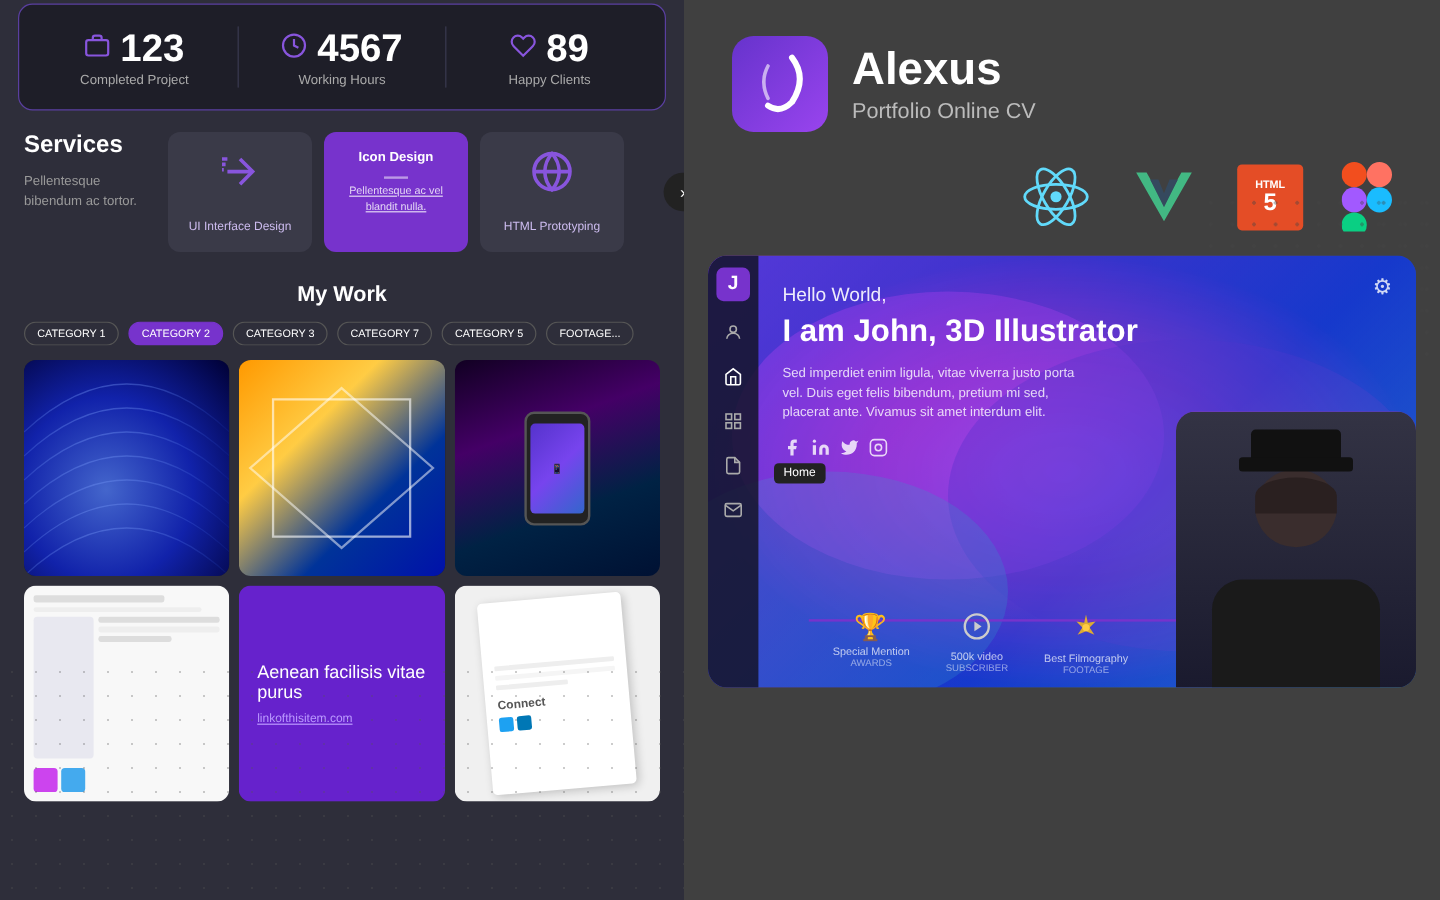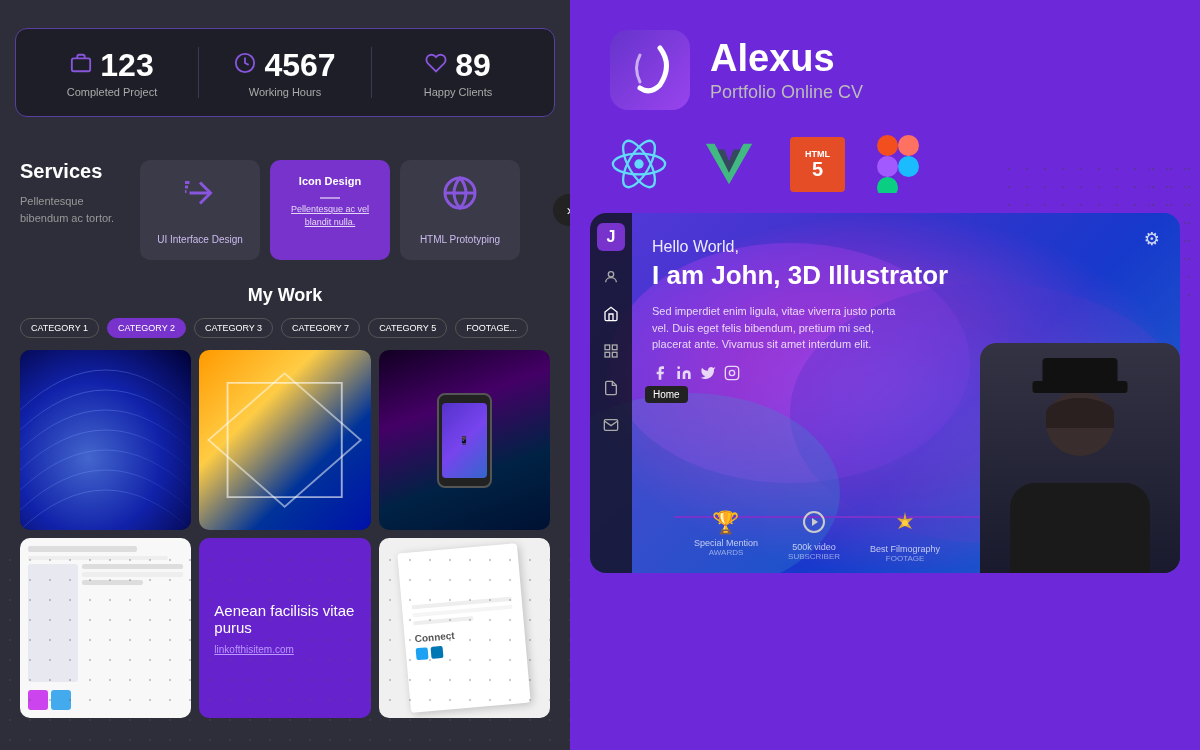--- a/index.html
+++ b/index.html
@@ -17,21 +17,21 @@
       position: absolute;
       left: 0; top: 0;
       width: 570px;
       height: 750px;
       background: #2e2e3a;
       overflow: hidden;
     }
 
     
     .stats-bar {
-      margin: 28px 15px;
+      margin: 3px 15px;
       background: #1e1e28;
       border: 1px solid #5a3fa0;
       border-radius: 12px;
       padding: 18px 40px;
       display: flex;
       align-items: center;
       gap: 30px;
     }
     .stat-item {
       display: flex;
@@ -206,21 +206,21 @@
       pointer-events: none;
     }
 
     
     .right-panel {
       position: absolute;
       left: 570px;
       top: 0;
       width: 630px;
       height: 750px;
-      background: #6d28d9;
+      background: #404040;
     }
 
     
     .branding-area {
       display: flex;
       align-items: center;
       padding: 30px 40px 20px 40px;
       gap: 20px;
     }
     .brand-logo {
@@ -245,21 +245,21 @@
     .brand-subtitle {
       color: #bbbbbb;
       font-size: 18px;
       margin-top: 2px;
     }
 
     
     .tech-logos {
       display: flex;
       align-items: center;
-      justify-content: flex-start;
+      justify-content: flex-end;
       gap: 32px;
       padding: 5px 40px 20px 40px;
     }
     .tech-logo {
       display: flex;
       align-items: center;
       justify-content: center;
     }
     .html5-logo {
       width: 55px;

